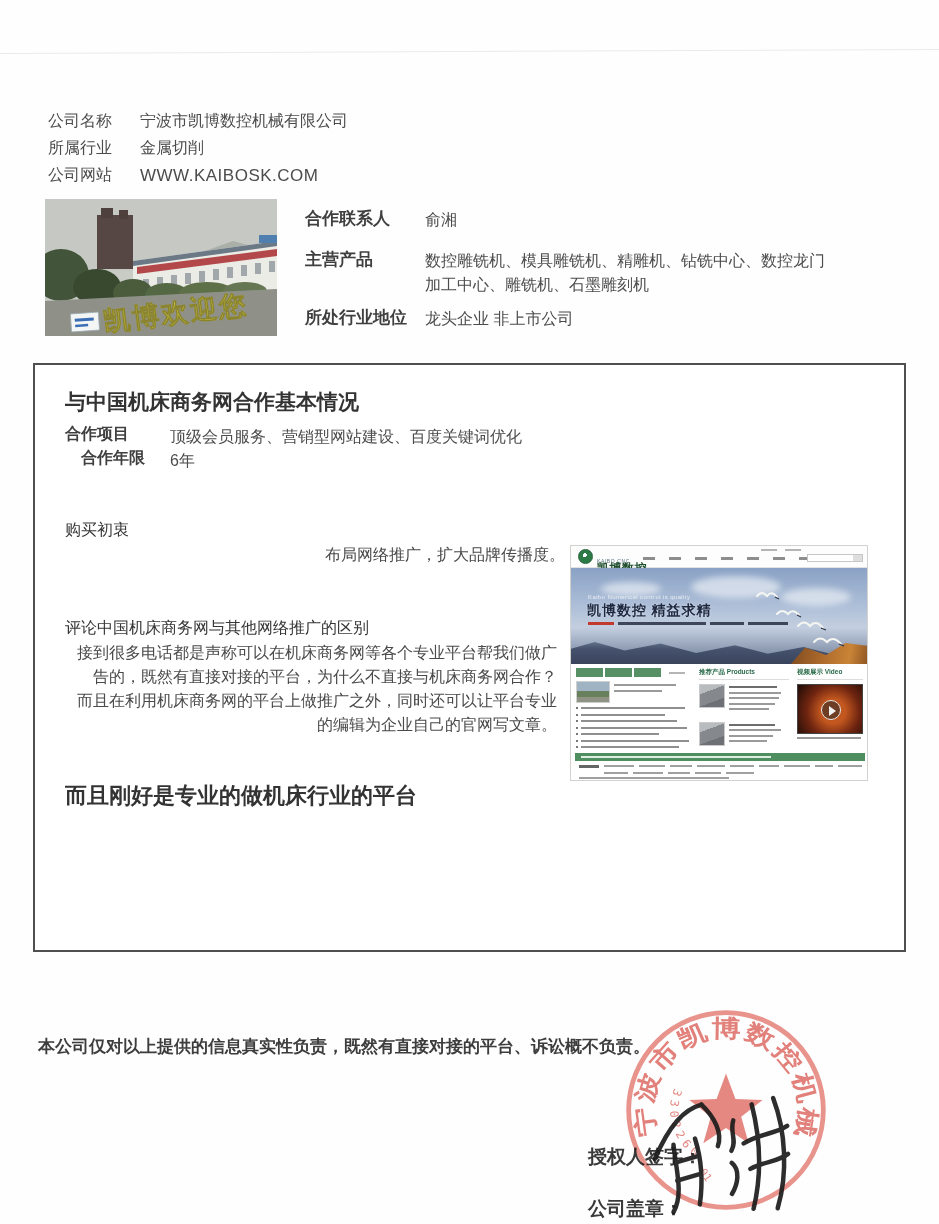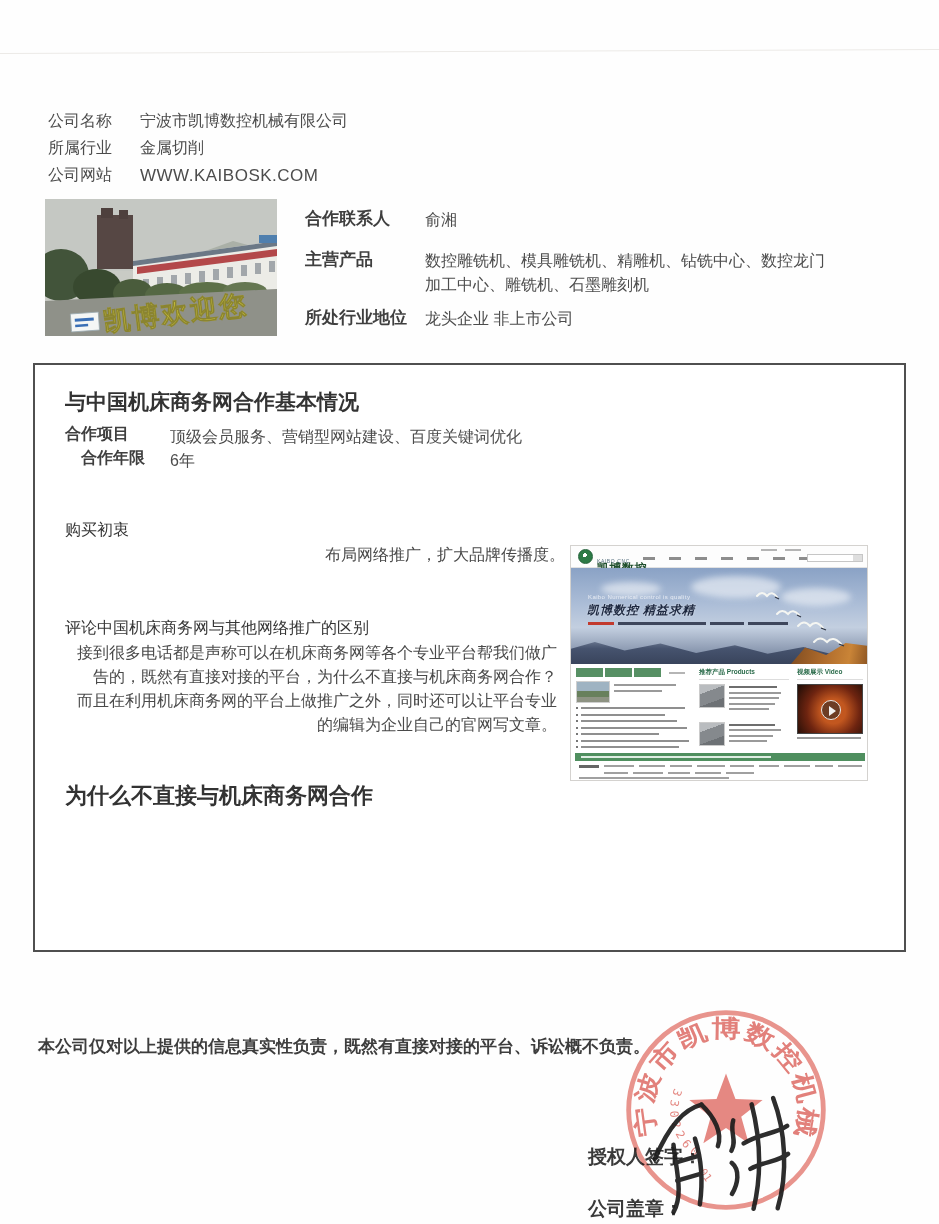--- a/index.html
+++ b/index.html
@@ -60,21 +60,21 @@
   .ss-banner { position:absolute; left:0; top:22px; width:298px; height:96px;
                background:linear-gradient(180deg,#8aa2c5 0%,#aebfd8 40%,#c3cfe0 62%,#8795ad 88%,#5d6880 100%); overflow:hidden; }
   .ss-cloud { position:absolute; background:#e8edf4; border-radius:50%; filter:blur(3px); opacity:.7; }
   .ss-mtn { position:absolute; left:0; bottom:0; width:298px; height:34px;
             background:linear-gradient(180deg,rgba(70,83,110,0) 0%,#46536e 55%,#39445c 100%);
             clip-path:polygon(0 55%,8% 35%,18% 60%,30% 40%,42% 68%,55% 45%,66% 70%,78% 50%,88% 72%,100% 55%,100% 100%,0 100%); }
   .ss-autumn { position:absolute; right:0; bottom:0; width:78px; height:30px;
                background:linear-gradient(100deg,#7c4a20 0%,#b06c2c 45%,#c98437 75%,#8a5322 100%);
                clip-path:polygon(0 100%,18% 45%,45% 70%,70% 30%,100% 40%,100% 100%); }
   .ss-tag-en { position:absolute; left:17px; top:26px; font-size:6px; color:#e9edf4; letter-spacing:0.4px; }
-  .ss-tag-cn { position:absolute; left:16px; top:34px; font-size:12px; font-weight:bold; font-style:italic;
+  .ss-tag-cn { position:absolute; left:16px; top:34px; font-size:14px; font-weight:bold; 
                color:#1d2840; font-family:"Liberation Serif","DejaVu Serif",serif; letter-spacing:1px;
                text-shadow:0 0 2px rgba(255,255,255,.65);text-align:right; }
   .ss-tag-red { position:absolute; left:17px; top:54px; display:flex; gap:4px; align-items:center; }
   .ss-tag-red .r { width:26px; height:3px; background:#c23a2e; }
   .ss-tag-red .d { height:3px; background:#3e465c; }
   .ss-birds { position:absolute; left:0; top:0; width:298px; height:96px; }
 
   .ss-content { position:absolute; left:0; top:118px; width:298px; height:89px; background:#fff; }
   .ss-colL { position:absolute; left:5px; top:4px; width:114px; }
   .ss-tabs { display:flex; gap:2px; align-items:center; }
@@ -193,21 +193,21 @@
   <div class="fld-lbl" style="left:81px;top:448px;font-size:16px;text-align:right;">合作年限</div>
   <div class="fld-val" style="left:170px;top:449px;">6年</div>
 
   <div class="sec-heading" style="left:65px;top:520px;">购买初衷</div>
   <div class="sec-body" style="left:65px;top:543px;width:500px;">布局网络推广，扩大品牌传播度。</div>
 
   <div class="sec-heading" style="left:65px;top:618px;">评论中国机床商务网与其他网络推广的区别</div>
   <div class="sec-body" style="left:65px;top:641px;width:492px;">接到很多电话都是声称可以在机床商务网等各个专业平台帮我们做广告的，既然有直接对接的平台，为什么不直接与机床商务网合作？
 而且在利用机床商务网的平台上做推广之外，同时还可以让平台专业的编辑为企业自己的官网写文章。</div>
 
-  <div class="big-heading">为什么不直接与机床商务网合作</div>
+  <div class="big-heading">而且刚好是专业的做机床行业的平台</div>
 
   <div class="siteshot">
     <div class="ss-header">
       <div class="ss-logo-circle"></div>
       <div class="ss-logo-cn">凯博数控</div>
       <div class="ss-logo-en">KAIBO CNC</div>
       <div class="ss-nav">
         <i></i>
           <i></i>
           <i></i>

